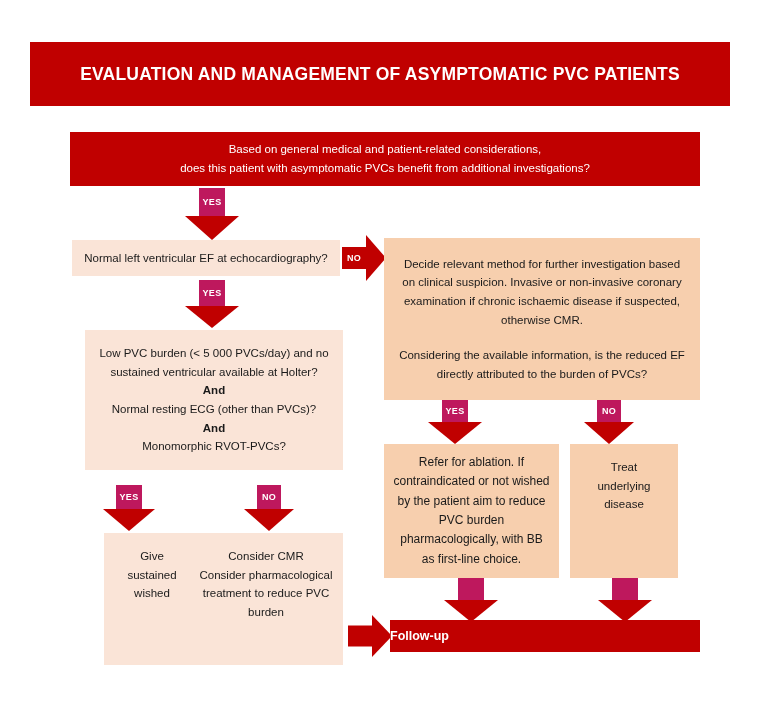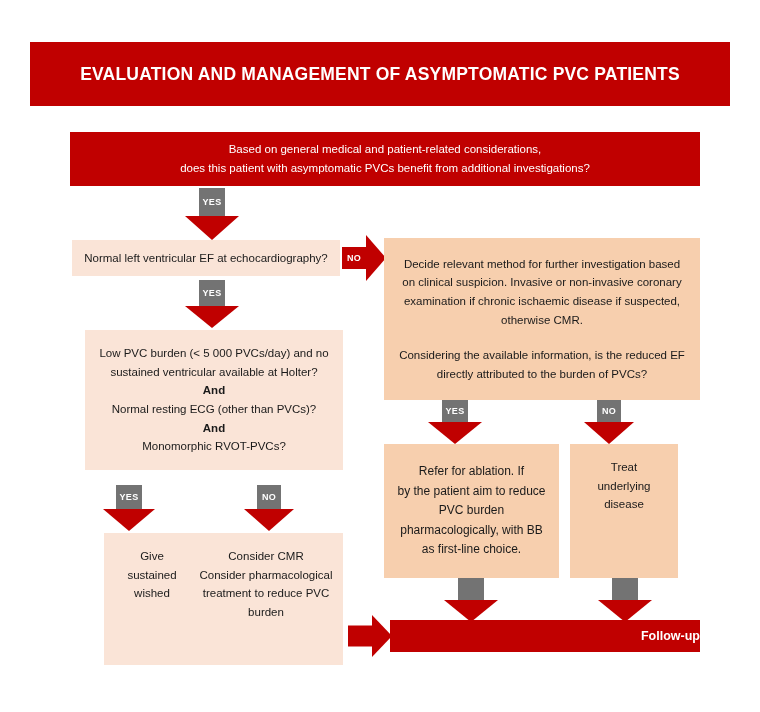--- a/index.html
+++ b/index.html
@@ -31,21 +31,21 @@
     text-align: center;
     font-weight: bold;
     letter-spacing: .2px;
   }
 
   .red-box {
     background: #C00000;
     color: #ffffff;
     display: flex;
     align-items: center;
-    justify-content: flex-end;
+    justify-content: flex-start;
     text-align: center;
   }
 
   .peach-box {
     background: #F7CFAE;
     color: #1a1a1a;
     display: flex;
     align-items: center;
     justify-content: center;
     text-align: center;
@@ -68,21 +68,21 @@
   }
 
   
   
   .arrow-down { position: absolute; }
   .arrow-down .shaft {
     position: absolute;
     left: 50%;
     top: 0;
     transform: translateX(-50%);
-    background: #737373;
+    background: #be185d;
     color: #ffffff;
     font-weight: bold;
     display: flex;
     align-items: center;
     justify-content: center;
     letter-spacing: .3px;
   }
   .arrow-down .head {
     position: absolute;
     left: 50%;
@@ -196,20 +196,21 @@
   </div>
 
   <div class="arrow-down" style="left:244px; top:485px; width:50px; height:46px;">
     <div class="shaft" style="width:24px; height:24px; font-size:9px;">NO</div>
     <div class="head" style="top:24px; border-left-width:25px; border-right-width:25px; border-top-width:22px;"></div>
   </div>
 
   <div class="abs peach-box" style="left:384px; top:444px; width:175px; height:134px; font-size:12px;">
     <div class="boxtext" style="padding:0 6px;">
       <div>Refer for ablation. If</div>
+      <div>contraindicated or not wished</div>
       <div>by the patient aim to reduce</div>
       <div>PVC burden</div>
       <div>pharmacologically, with BB</div>
       <div>as first-line choice.</div>
     </div>
   </div>
 
   <div class="abs peach-box" style="left:570px; top:444px; width:108px; height:134px; font-size:11.5px; align-items:flex-start;">
     <div class="boxtext" style="padding:14px 6px 0 6px;text-align:center;">
       <div>Treat</div>

